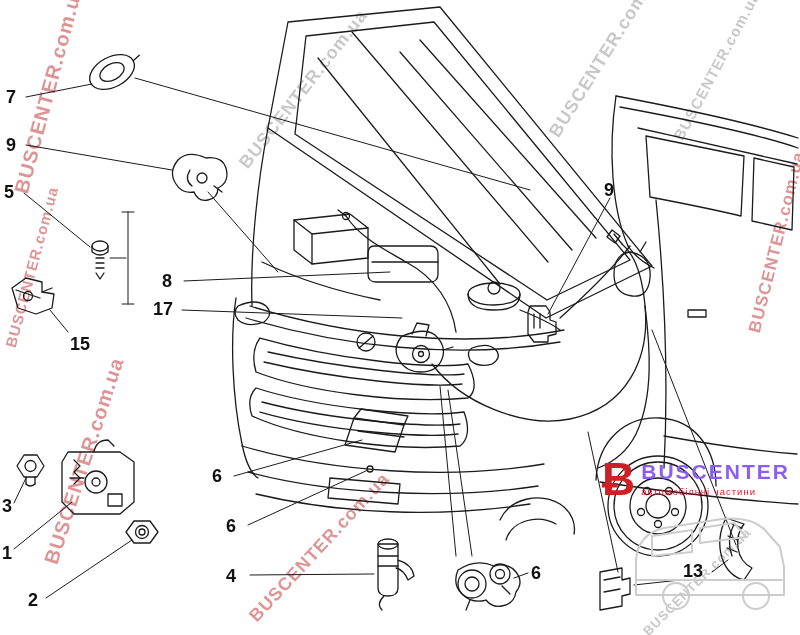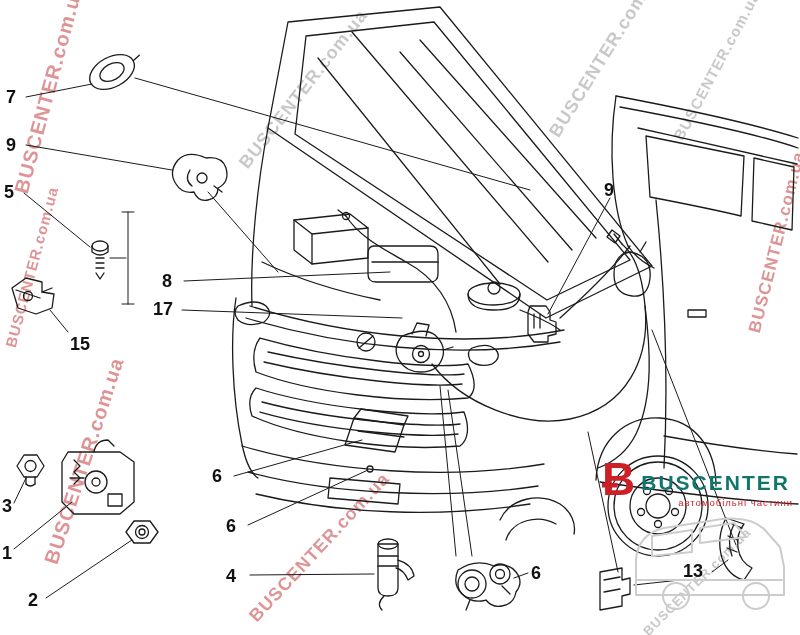--- a/index.html
+++ b/index.html
@@ -19,22 +19,22 @@
   .wm6{left:670px;top:135px;font-size:15px;transform:rotate(-62deg);}
   .wm7{left:745px;top:330px;font-size:17px;transform:rotate(-76deg);}
   .wm8{left:245px;top:612px;font-size:18px;transform:rotate(-47deg);}
   .wm9{left:640px;top:628px;font-size:13px;transform:rotate(-45deg);}
   
   .callout{position:absolute;font-weight:bold;font-size:18px;color:#111;line-height:1;}
   
   .logo{position:absolute;left:602px;top:460px;display:flex;align-items:flex-start;gap:6px;}
   .logo-icon{font-size:46px;line-height:.85;font-weight:bold;color:#cc1f26;}
   .logo-col{display:flex;flex-direction:column;}
-  .logo-name{font-size:21px;font-weight:bold;letter-spacing:2px;color:#0f766e;margin-top:11px;}
-  .logo-tagline{font-size:9.5px;color:#cc1f26;letter-spacing:1px;white-space:nowrap;margin-top:2px;margin-left:37px;}
+  .logo-name{font-size:21px;font-weight:bold;letter-spacing:2px;color:#8b5cf6;}
+  .logo-tagline{font-size:9.5px;color:#cc1f26;letter-spacing:1px;white-space:nowrap;margin-top:2px;}
 </style>
 </head>
 <body>
 
 <div class="stage">
 
   <div class="wm red wm1">BUSCENTER.com.ua</div>
   <div class="wm red wm2">BUSCENTER.com.ua</div>
   <div class="wm red wm3">BUSCENTER.com.ua</div>
   <div class="wm gray wm4">BUSCENTER.com.ua</div>

